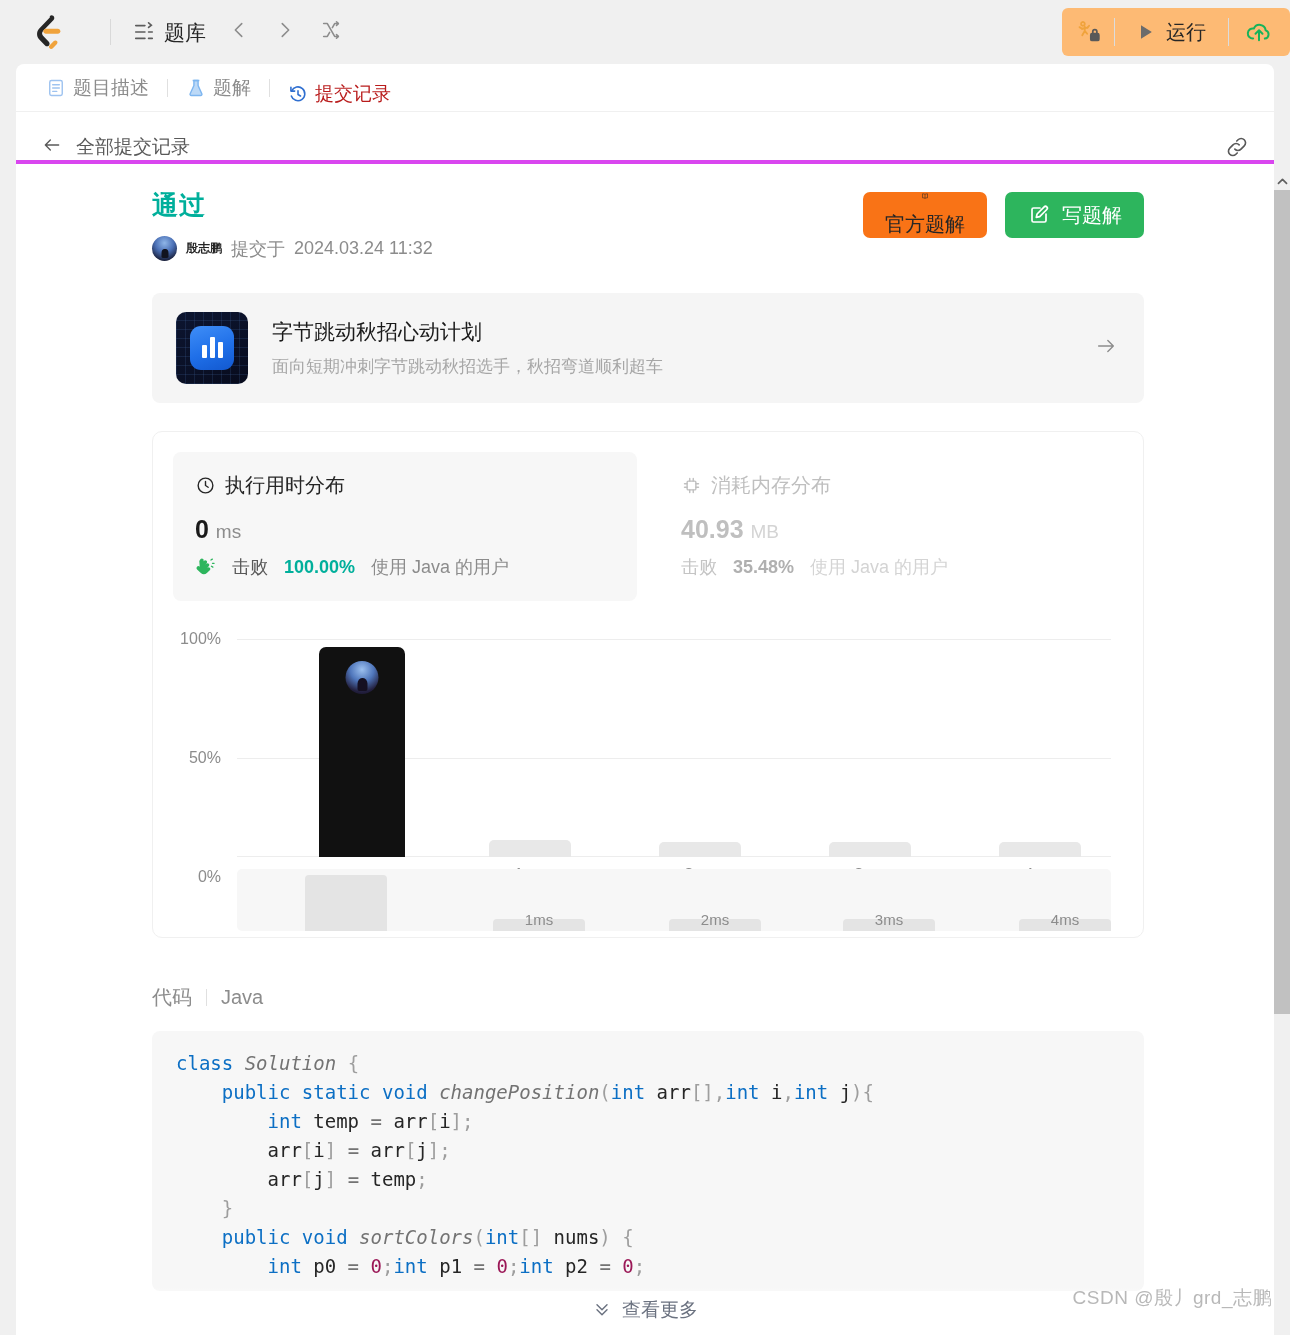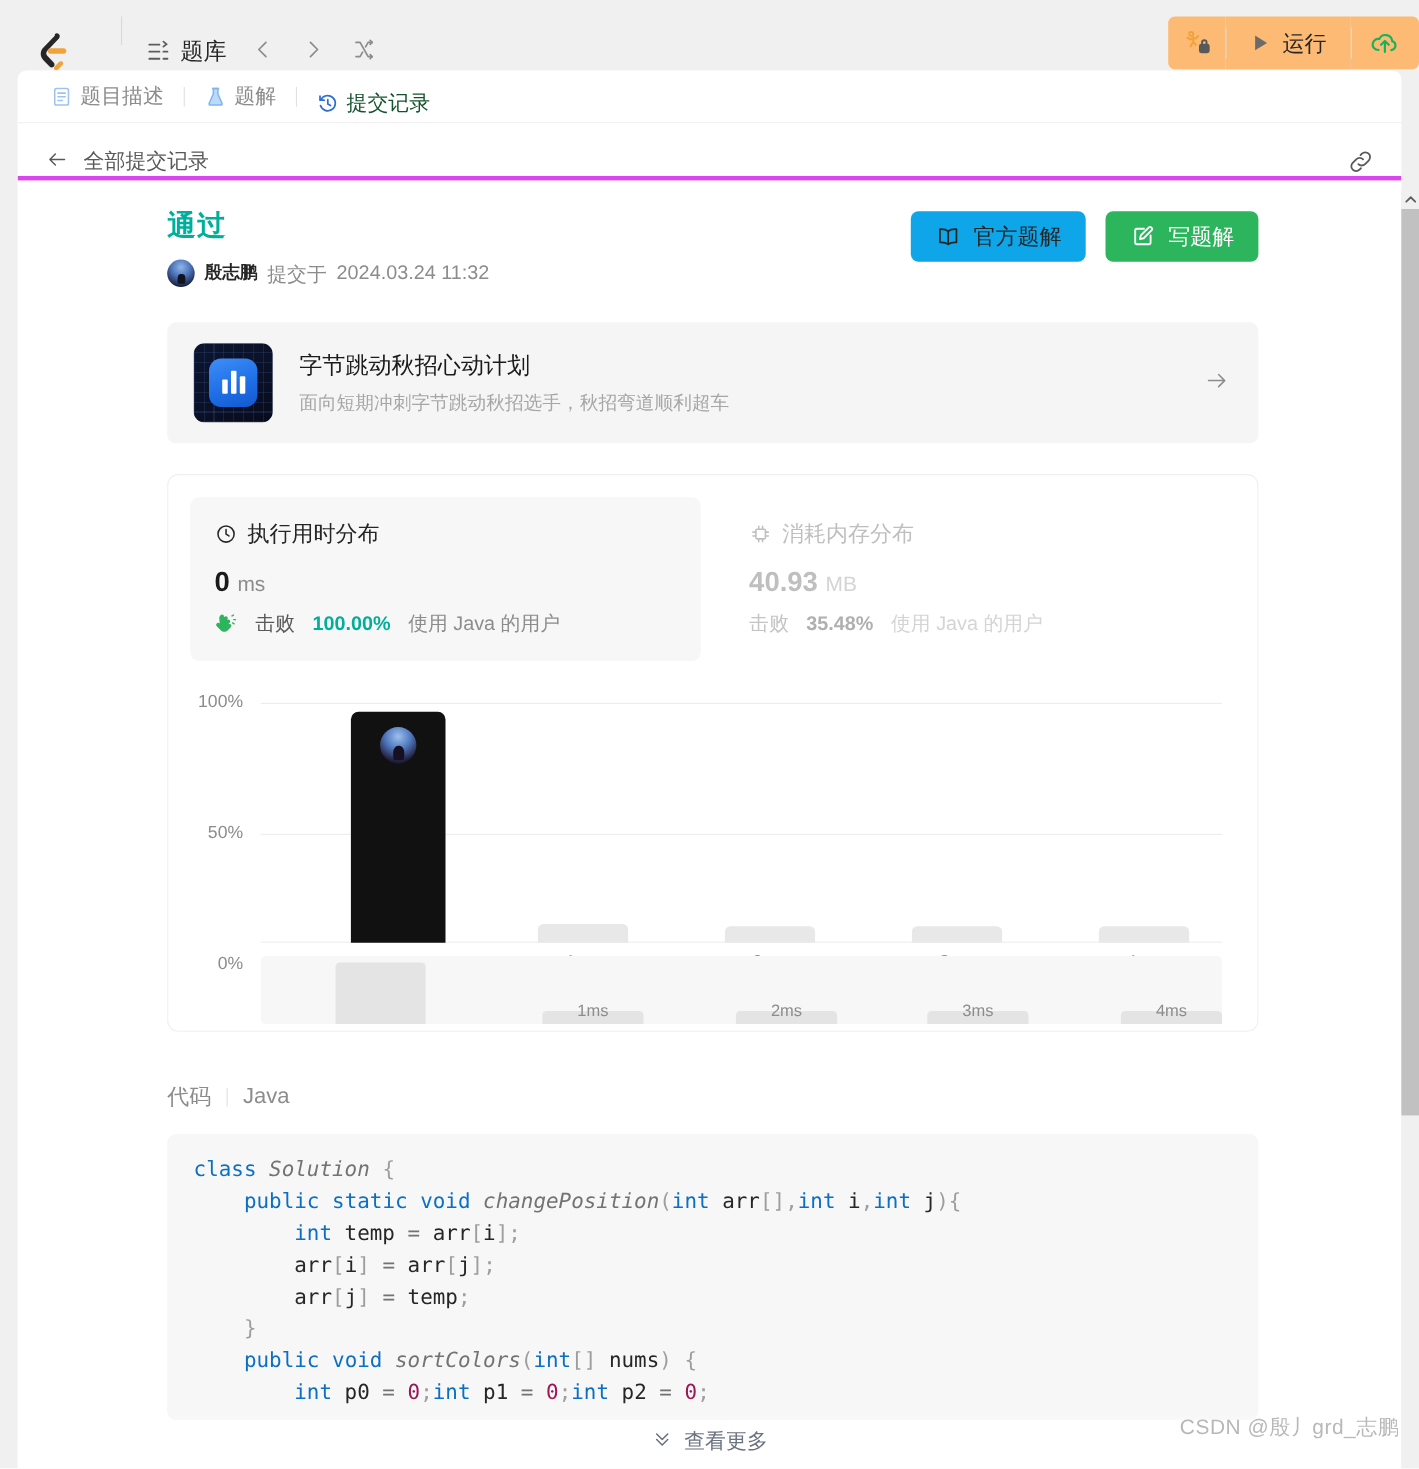--- a/index.html
+++ b/index.html
@@ -7,22 +7,22 @@
     margin: 0; padding: 0;
     width: 1290px; height: 1335px;
     background: #ffffff;
     font-family: "Liberation Sans", "DejaVu Sans", sans-serif;
     overflow: hidden;
   }
   .page { position: relative; width: 1290px; height: 1335px; background: #f0f0f0; }
 
   
   .topbar {
-    position: absolute; top: 15px; left: 0; width: 1290px; height: 64px;
-    background: #f0f0f0; display: flex; 
+    position: absolute; top: 0; left: 0; width: 1290px; height: 64px;
+    background: #f0f0f0; display: flex; align-items: center;
   }
   .logo-wrap { width: 96px; display: flex; align-items: center; justify-content: center; }
   .lc-logo { width: 32px; height: 34px; }
   .vdivider { width: 1px; height: 26px; background: #d9d9d9; margin: 0 14px; }
   .nav-group { display: flex; align-items: center; gap: 4px; }
   .nav-btn {
     display: flex; align-items: center; gap: 9px;
     padding: 6px 8px; border-radius: 6px; cursor: pointer;
     color: #262626; font-size: 21px; line-height: 1;
   }
@@ -50,21 +50,21 @@
     background: #ffffff; border-radius: 8px 8px 0 0; overflow: hidden;
   }
   .tabbar {
     height: 48px; display: flex; align-items: center; padding: 0 24px;
     border-bottom: 1px solid #f0f0f0; gap: 0;
   }
   .tab {
     display: flex; align-items: center; gap: 7px; cursor: pointer;
     font-size: 19px; color: #8c8c8c; padding: 0 6px;
   }
-  .tab.active { color: #14532d; margin-top: 12px; }
+  .tab.active { color: #b91c1c; margin-top: 12px; }
   .tab-sep { width: 1px; height: 18px; background: #e0e0e0; margin: 0 12px; }
 
   .subbar {
     height: 52px; display: flex; align-items: flex-end; padding: 0 24px;
     border-bottom: 4px solid #d946ef;
   }
   .back-row { display: flex; align-items: center; gap: 12px; cursor: pointer; }
   .back-arrow { color: #595959; font-size: 22px; line-height: 1; }
   .back-text { font-size: 19px; color: #595959; }
   .link-icon { margin-left: auto; color: #595959; cursor: pointer; display: flex; }
@@ -82,28 +82,28 @@
   .status-meta { display: flex; align-items: center; gap: 9px; margin-top: 13px; }
   .avatar {
     width: 25px; height: 25px; border-radius: 50%;
     background: radial-gradient(circle at 50% 28%, #8fb6e8 0%, #4a6fb5 42%, #1b2340 78%, #0d1020 100%);
     flex: none; position: relative; overflow: hidden;
   }
   .avatar::after {
     content: ""; position: absolute; left: 50%; top: 52%; width: 7px; height: 9px;
     transform: translateX(-50%); border-radius: 45% 45% 20% 20%; background: #11131f;
   }
-  .user-name { font-size: 16px; color: #262626; font-weight: bold; }
+  .user-name { font-size: 12px; color: #262626; font-weight: bold; }
   .sub-time { font-size: 18px; color: #8c8c8c; }
   .status-btns { display: flex; align-items: center; gap: 18px; margin-top: 4px; }
   .btn {
     display: flex; align-items: center; gap: 11px; border-radius: 7px;
     font-size: 20px; cursor: pointer; height: 46px; padding: 0 22px;
   }
-  .btn-light { background: #0ea5e9; color: #262626; }
+  .btn-light { background: #f97316; color: #262626; flex-direction: column; }
   .btn-green { background: #2db55d; color: #ffffff; }
 
   
   .promo {
     margin-top: 32px; height: 110px; background: #f5f5f5; border-radius: 8px;
     display: flex; align-items: center; padding: 0 24px; gap: 24px; cursor: pointer;
   }
   .promo-icon {
     width: 72px; height: 72px; border-radius: 10px; flex: none;
     background:

